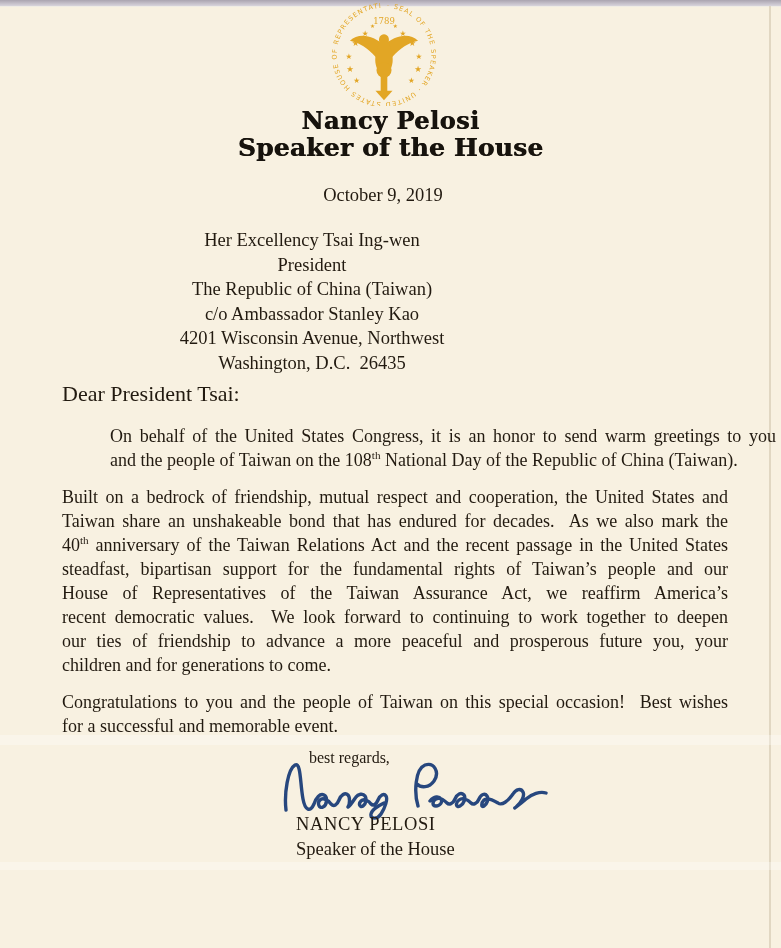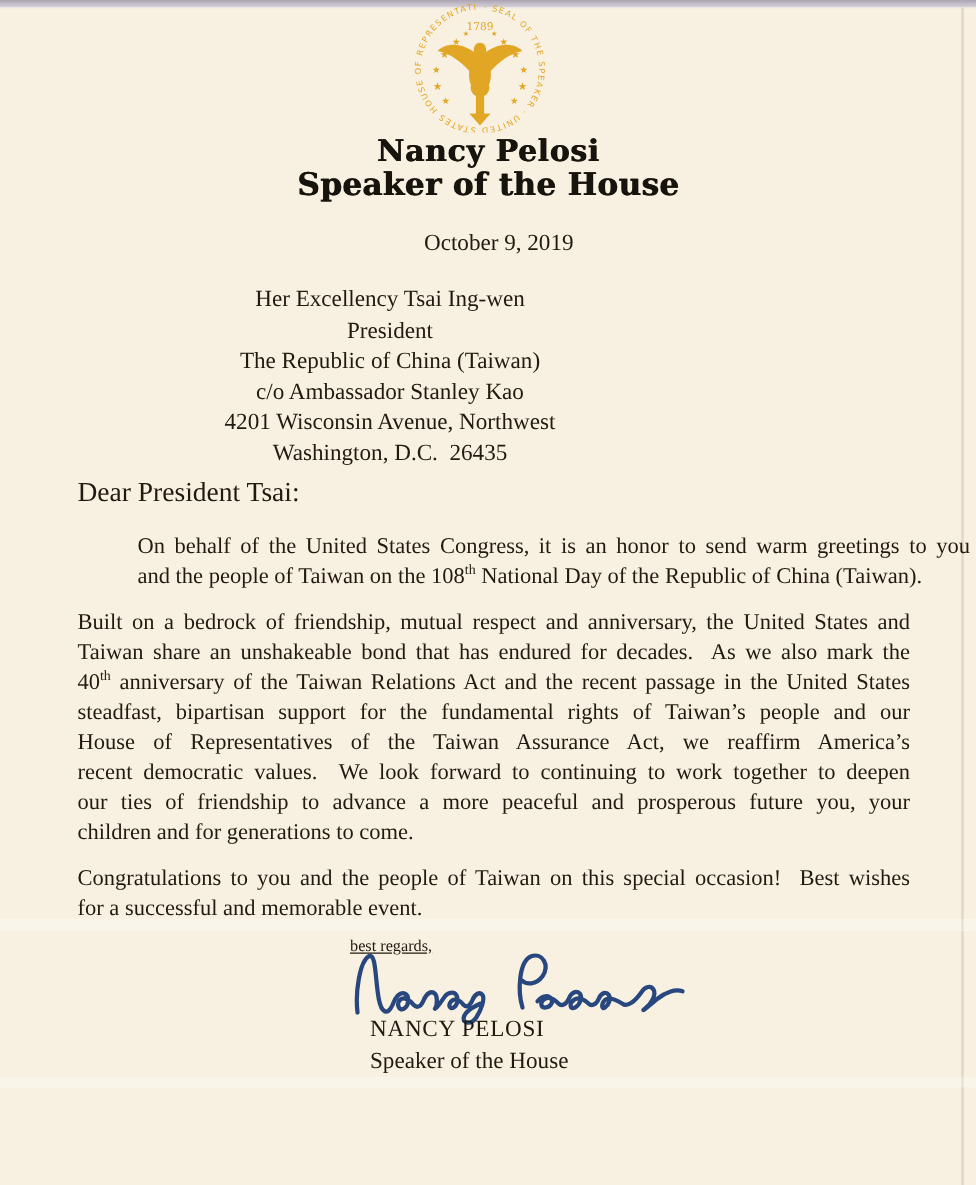--- a/index.html
+++ b/index.html
@@ -42,21 +42,20 @@
   }
   .lh-title{
     position:absolute;top:133px;left:0;width:781px;text-align:center;
     font-family:"DejaVu Serif", serif;font-weight:bold;font-size:25px;
     color:#17130d;letter-spacing:.2px;
     text-shadow:.6px 0 0 currentColor;
   }
   .date{
     position:absolute;top:185px;left:0;width:766px;text-align:center;
     font-size:18.5px;
-    margin-left:16px;
   }
 
   
   .recipient{
     position:absolute;top:228px;left:62px;width:500px;
     font-size:18.5px;line-height:24.5px;text-align:center;
   }
   .aline{white-space:pre-wrap;}
 
   .salutation{
@@ -69,21 +68,21 @@
     font-size:18px;line-height:24px;
   }
   .p1{top:424px;margin-left:48px;}
   .p2{top:485px;}
   .p3{top:690px;}
   .bline{text-align:justify;text-align-last:justify;white-space:pre-wrap;}
   .bline.last{text-align:right;text-align-last:left;}
   sup{font-size:.62em;line-height:0;vertical-align:super;}
 
   
-  .valediction{position:absolute;top:749px;left:280px;font-size:13px;text-decoration:underline;}
+  .valediction{position:absolute;top:749px;left:309px;font-size:16px;}
   .signature{position:absolute;top:756px;left:278px;width:292px;height:64px;}
   .signed-name{position:absolute;top:814px;left:296px;font-size:18.5px;letter-spacing:.6px;}
   .signed-title{position:absolute;top:839px;left:296px;font-size:18.5px;}
 </style>
 </head>
 <body>
 
 <div class="page">
 
   <div class="top-band"></div>
@@ -142,21 +141,21 @@
     </div>
 
   <div class="salutation">Dear President Tsai:</div>
 
   <div class="para p1">
       <div class="bline">On behalf of the United States Congress, it is an honor to send warm greetings to you</div>
       <div class="bline last">and the people of Taiwan on the 108<sup>th</sup> National Day of the Republic of China (Taiwan).</div>
     </div>
 
   <div class="para p2">
-      <div class="bline">Built on a bedrock of friendship, mutual respect and anniversary, the United States and</div>
+      <div class="bline">Built on a bedrock of friendship, mutual respect and cooperation, the United States and</div>
       <div class="bline">Taiwan share an unshakeable bond that has endured for decades.  As we also mark the</div>
       <div class="bline">40<sup>th</sup> anniversary of the Taiwan Relations Act and the recent passage in the United States</div>
       <div class="bline">steadfast, bipartisan support for the fundamental rights of Taiwan’s people and our</div>
       <div class="bline">House of Representatives of the Taiwan Assurance Act, we reaffirm America’s</div>
       <div class="bline">recent democratic values.  We look forward to continuing to work together to deepen</div>
       <div class="bline">our ties of friendship to advance a more peaceful and prosperous future you, your</div>
       <div class="bline last">children and for generations to come.</div>
     </div>
 
   <div class="para p3">

